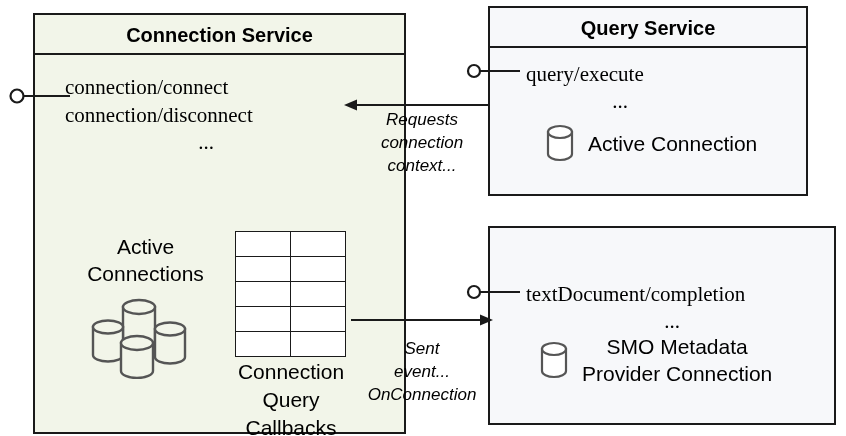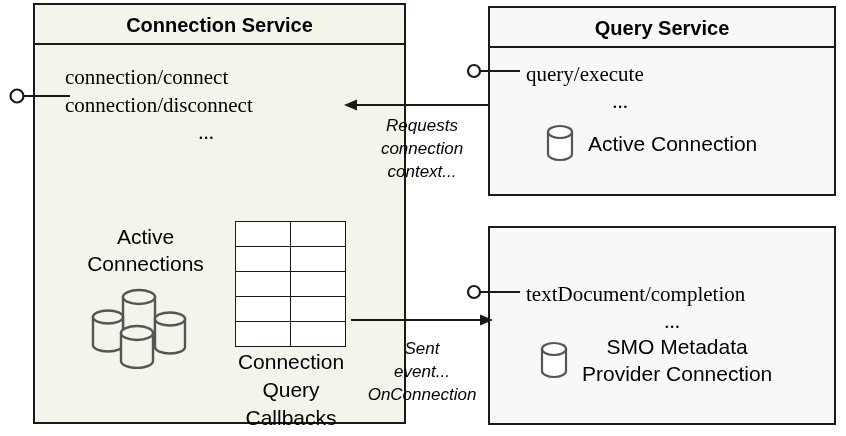--- a/index.html
+++ b/index.html
@@ -23,27 +23,27 @@
     height: 436px;
   }
 
   
   .service-box {
     position: absolute;
     box-sizing: border-box;
     border: 2px solid #1a1a1a;
   }
   .box-connection {
-    left: 33px; top: 3px;
+    left: 33px; top: 13px;
     width: 373px; height: 421px;
     background: #f2f5e9;
   }
   .box-query {
     left: 488px; top: 6px;
-    width: 348px; height: 190px;
+    width: 320px; height: 190px;
     background: #f7f8fa;
   }
   .box-language {
     left: 488px; top: 226px;
     width: 348px; height: 199px;
     background: #f7f8fa;
   }
 
   .box-title {
     position: absolute;
@@ -301,21 +301,21 @@
       <line x1="14" y1="10" x2="54" y2="10" stroke="#1a1a1a" stroke-width="2.2"></line>
     </svg>
   </div>
 
   <div class="arrow" style="left:341px; top:96px;">
     <svg width="152" height="18" viewBox="0 0 152 18">
       <line x1="149" y1="9" x2="12" y2="9" stroke="#1a1a1a" stroke-width="2.2"></line>
       <path d="M3,9 L16,3.5 L16,14.5 Z" fill="#1a1a1a"></path>
     </svg>
   </div>
-  <div class="arrow-label" style="left:358px; top:114px; width:128px;text-align:center;">
+  <div class="arrow-label" style="left:358px; top:108px; width:128px;text-align:center;">
     <div>Requests</div>
     <div>connection</div>
     <div>context...</div>
   </div>
 
   <div class="arrow" style="left:348px; top:311px;">
     <svg width="148" height="18" viewBox="0 0 148 18">
       <line x1="3" y1="9" x2="136" y2="9" stroke="#1a1a1a" stroke-width="2.2"></line>
       <path d="M145,9 L132,3.5 L132,14.5 Z" fill="#1a1a1a"></path>
     </svg>

